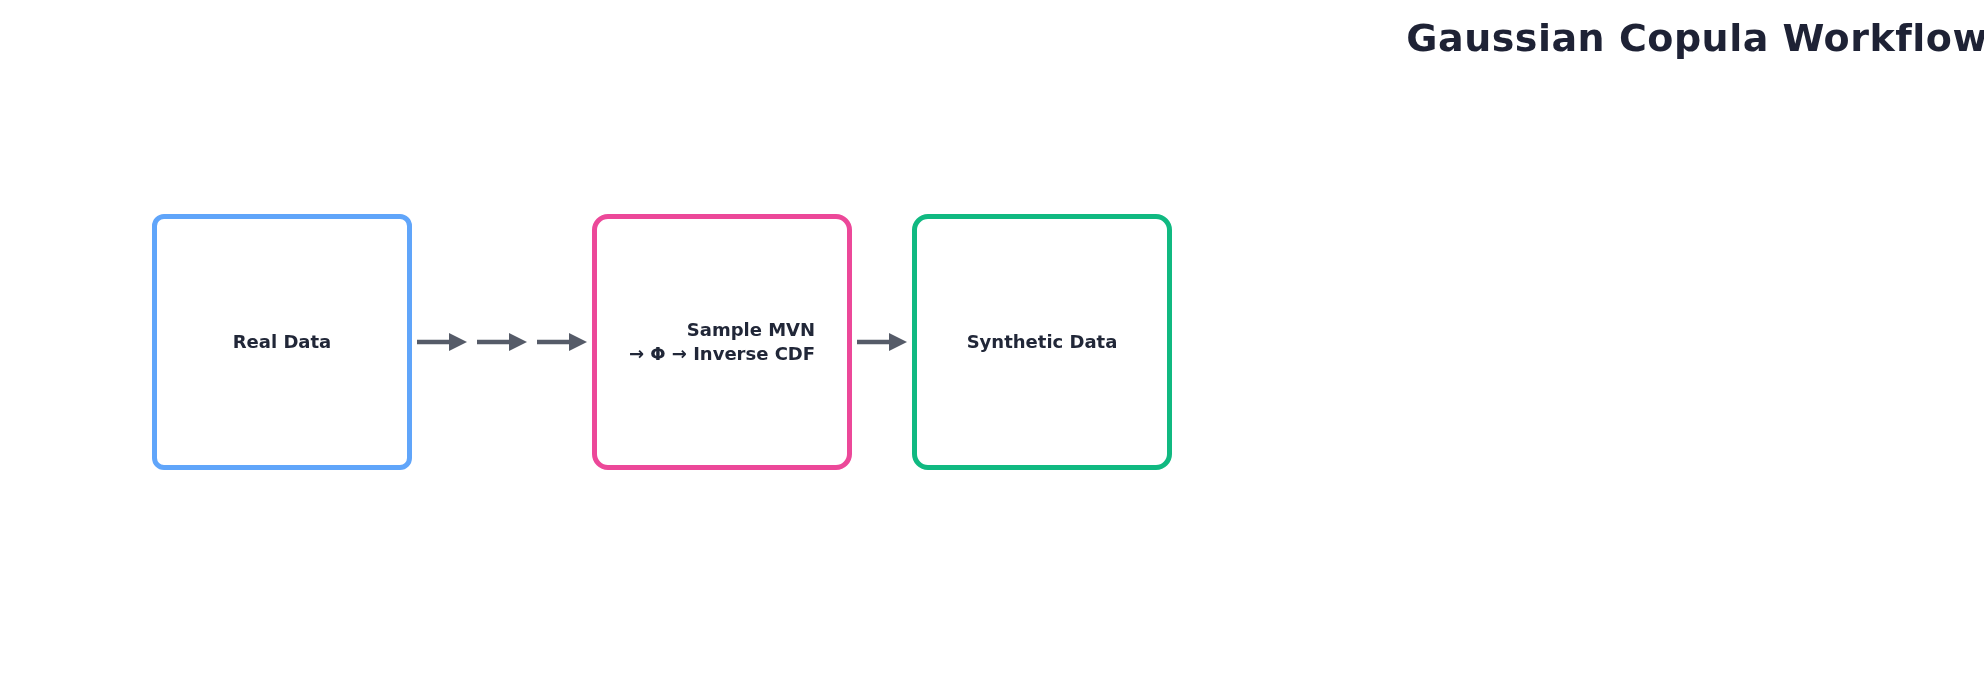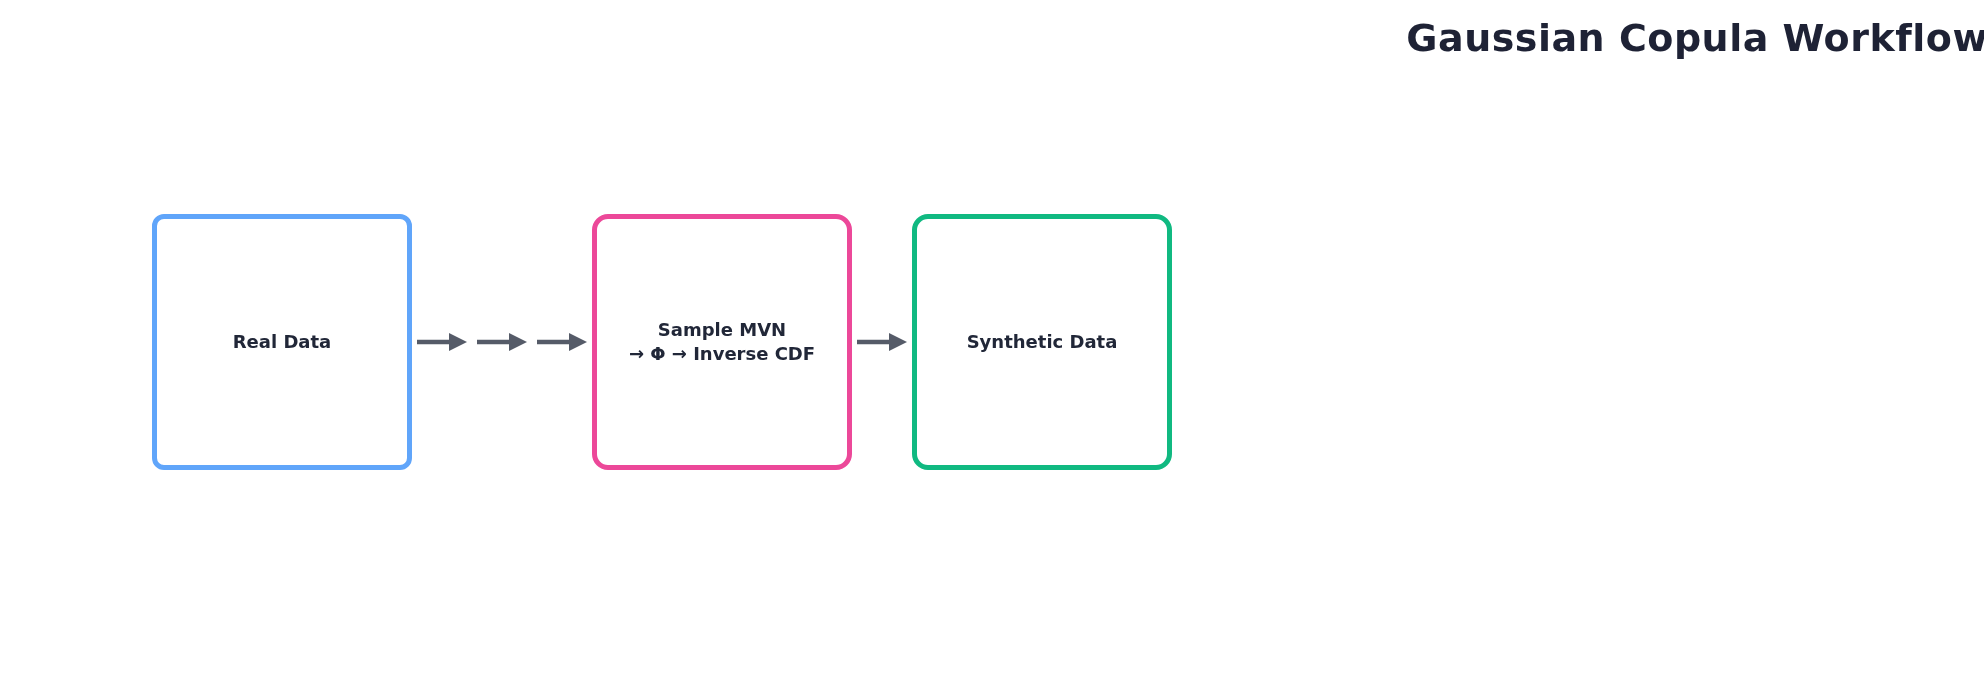--- a/index.html
+++ b/index.html
@@ -96,21 +96,21 @@
     </div>
 
 
     <div class="arrow-cell">
       <svg width="52" height="24" viewBox="0 0 52 24" aria-hidden="true">
         <line x1="1" y1="12" x2="36" y2="12" stroke="currentColor" stroke-width="4.5"></line>
         <path d="M33 3 L51 12 L33 21 Z" fill="currentColor"></path>
       </svg>
     </div>
 
-    <div class="flow-node" style="border-color: rgb(236, 72, 153);">Sample MVN
+    <div class="flow-node" style="border-color: rgb(236, 72, 153); text-align: right;">Sample MVN
 → Φ → Inverse CDF</div>
 
     <div class="arrow-cell">
       <svg width="52" height="24" viewBox="0 0 52 24" aria-hidden="true">
         <line x1="1" y1="12" x2="36" y2="12" stroke="currentColor" stroke-width="4.5"></line>
         <path d="M33 3 L51 12 L33 21 Z" fill="currentColor"></path>
       </svg>
     </div>
 
     <div class="flow-node" style="border-color: rgb(16, 185, 129);">Synthetic Data</div>

